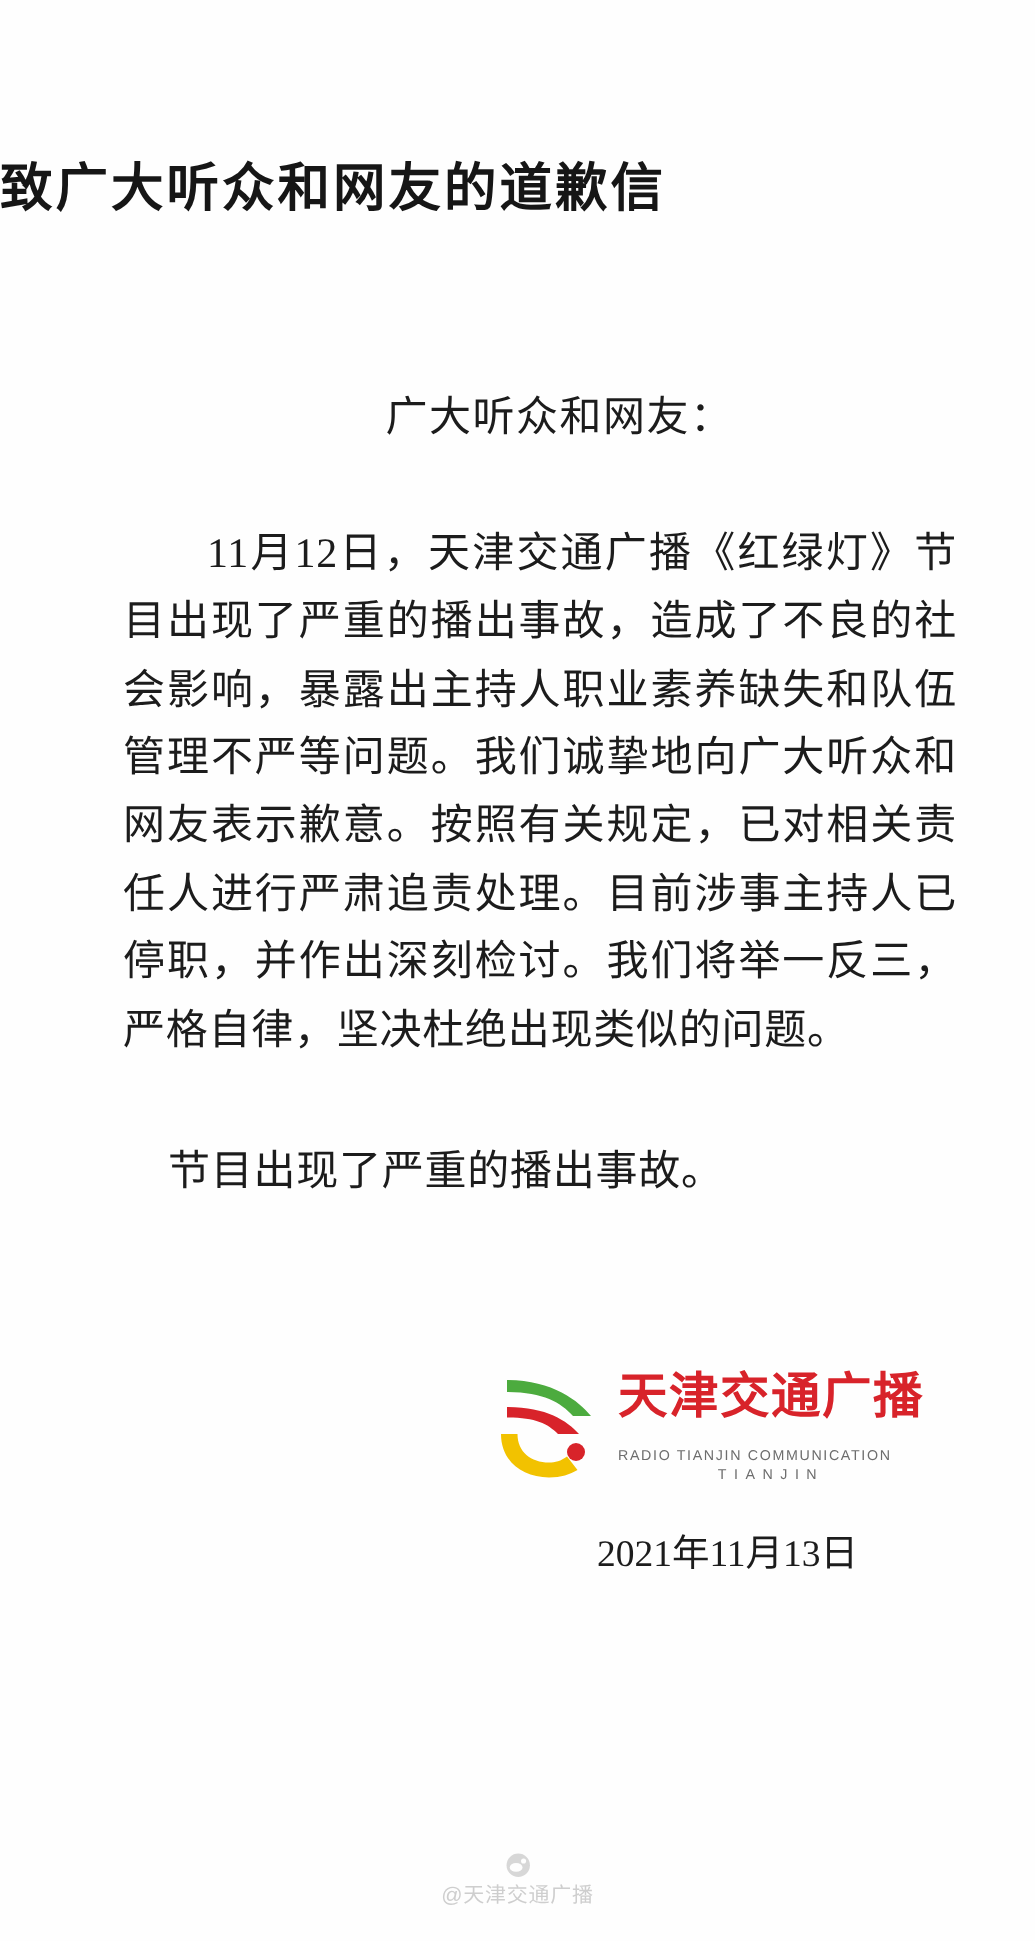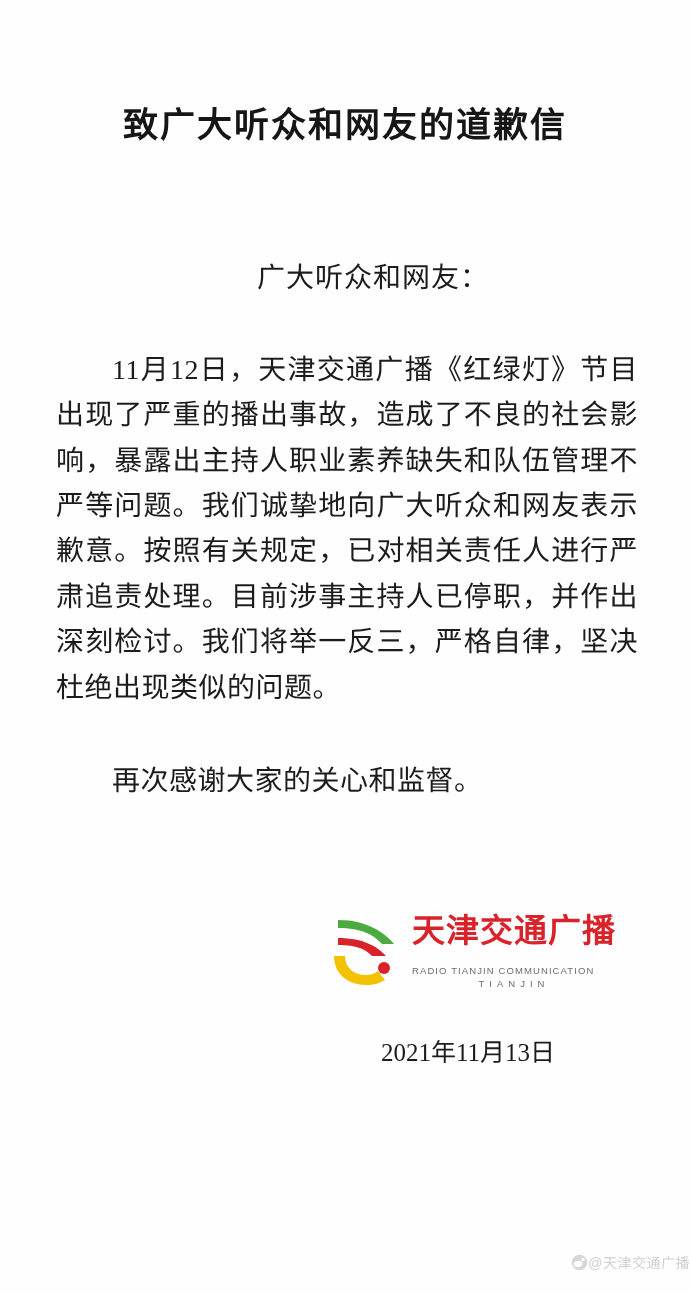--- a/index.html
+++ b/index.html
@@ -18,37 +18,36 @@
   .page {
     position: absolute;
     inset: 0;
     background: #fefefe;
     display: flex;
     flex-direction: column;
   }
   .doc-title {
     margin: 0;
     padding-top: 96px;
-    text-align: center;
     font-size: 35px;
     font-weight: bold;
     letter-spacing: 2px;
     color: #161616;
     font-family: "Liberation Serif", "DejaVu Serif", serif;
   }
   .salutation {
     margin: 0;
     padding: 108px 0 0 56px;
     font-size: 28px;
     letter-spacing: 1px;
     color: #1c1c1c;
     text-align: center;
   }
   .body-block {
-    padding: 52px 52px 0 56px;
+    padding: 52px 52px 0 82px;
   }
   .body-paragraph {
     margin: 0;
     font-size: 28px;
     line-height: 1.62;
     text-indent: 2em;
     text-align: justify;
     letter-spacing: 0.5px;
     color: #1c1c1c;
   }
@@ -99,36 +98,37 @@
   }
   .logo-en2 {
     font-size: 9.5px;
     letter-spacing: 5px;
     color: #6d6d6d;
     font-family: "Liberation Sans", sans-serif;
     text-align: center;
     margin-top: 2px;
   }
   .doc-date {
-    margin: 17px;
+    margin: 0;
     padding: 26px 118px 0 0;
     text-align: right;
     font-size: 25px;
     color: #1c1c1c;
   }
   .watermark {
     position: absolute;
     left: 0;
     right: 0;
     bottom: 22px;
     display: flex;
     justify-content: flex-end;
     align-items: center;
     gap: 0;
     opacity: 0.55;
+    flex-direction: column;
   }
   .weibo-icon {
     width: 17px;
     height: 17px;
     flex: none;
   }
   .watermark-text {
     font-size: 14px;
     color: #a8a8a8;
     font-family: "Liberation Sans", sans-serif;
@@ -141,21 +141,21 @@
 <div class="page">
 
   <h1 class="doc-title">致广大听众和网友的道歉信</h1>
 
   <p class="salutation">广大听众和网友：</p>
 
   <div class="body-block">
     <p class="body-paragraph">11月12日，天津交通广播《红绿灯》节目出现了严重的播出事故，造成了不良的社会影响，暴露出主持人职业素养缺失和队伍管理不严等问题。我们诚挚地向广大听众和网友表示歉意。按照有关规定，已对相关责任人进行严肃追责处理。目前涉事主持人已停职，并作出深刻检讨。我们将举一反三，严格自律，坚决杜绝出现类似的问题。</p>
   </div>
 
-  <p class="closing">再次感谢大家的关心和监督。</p>
+  <p class="closing">节目出现了严重的播出事故。</p>
 
   <div class="logo-area">
     <div class="logo">
       <svg class="logo-mark" viewBox="0 0 78 74" aria-hidden="true">
         <path d="M14 6 C44 6 62 20 70 30 L58 30 C50 21 38 14 14 14 Z" fill="#4cab3e"></path>
         <path d="M14 24 C40 24 54 33 62 42 L48 42 C41 35 33 31 14 31 Z" fill="#d8232a"></path>
         <path d="M10 42 C10 60 24 71 42 71 C50 71 56 69 61 66 L54 57 C50 60 46 61 42 61 C30 61 21 54 21 42 Z" fill="#f2c200"></path>
         <circle cx="60" cy="54" r="6" fill="#d8232a"></circle>
       </svg>
       <div class="logo-text">

